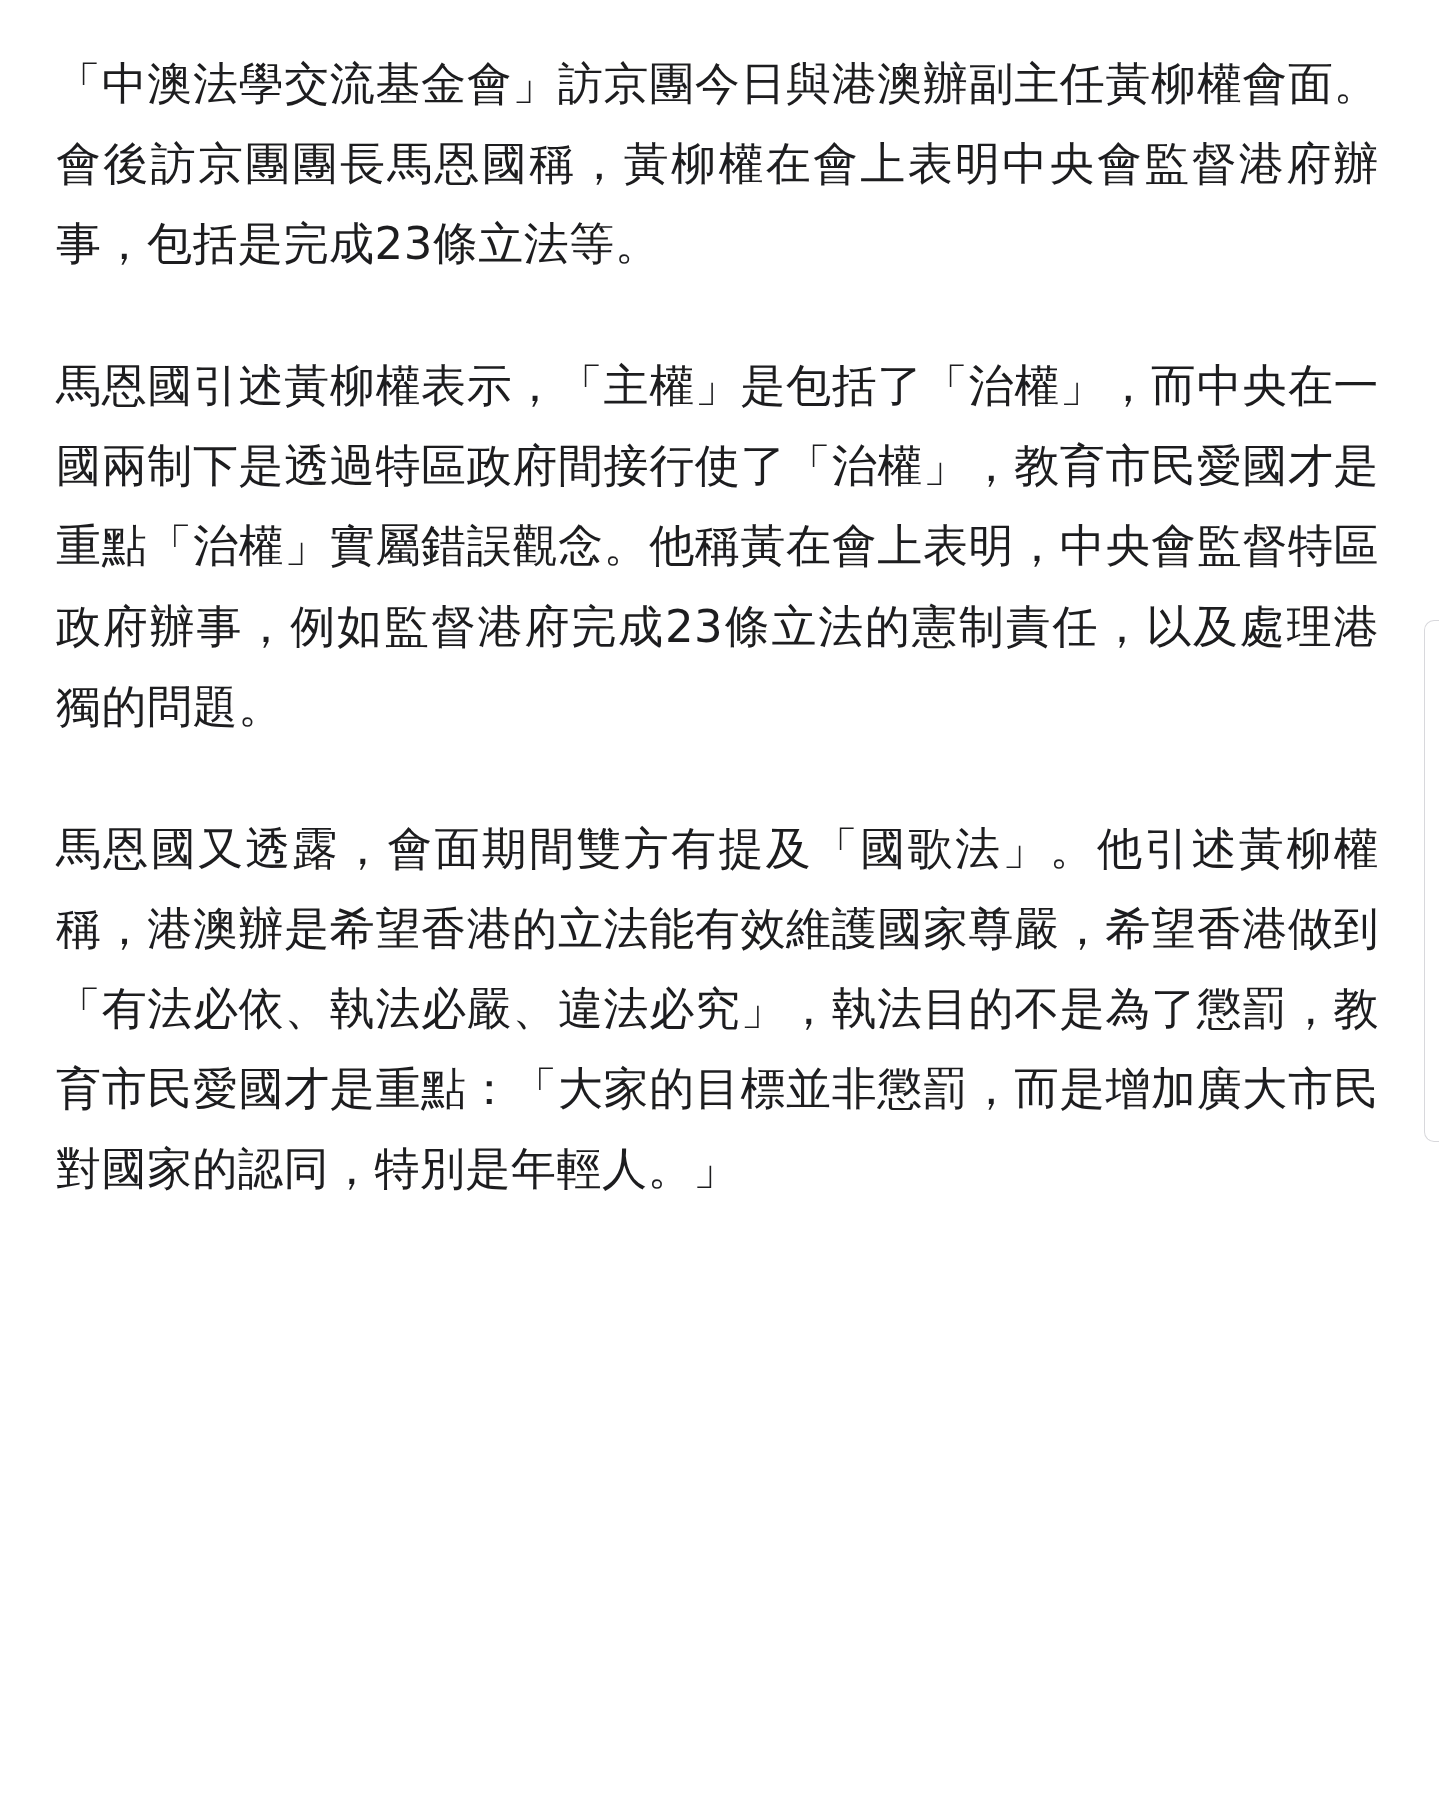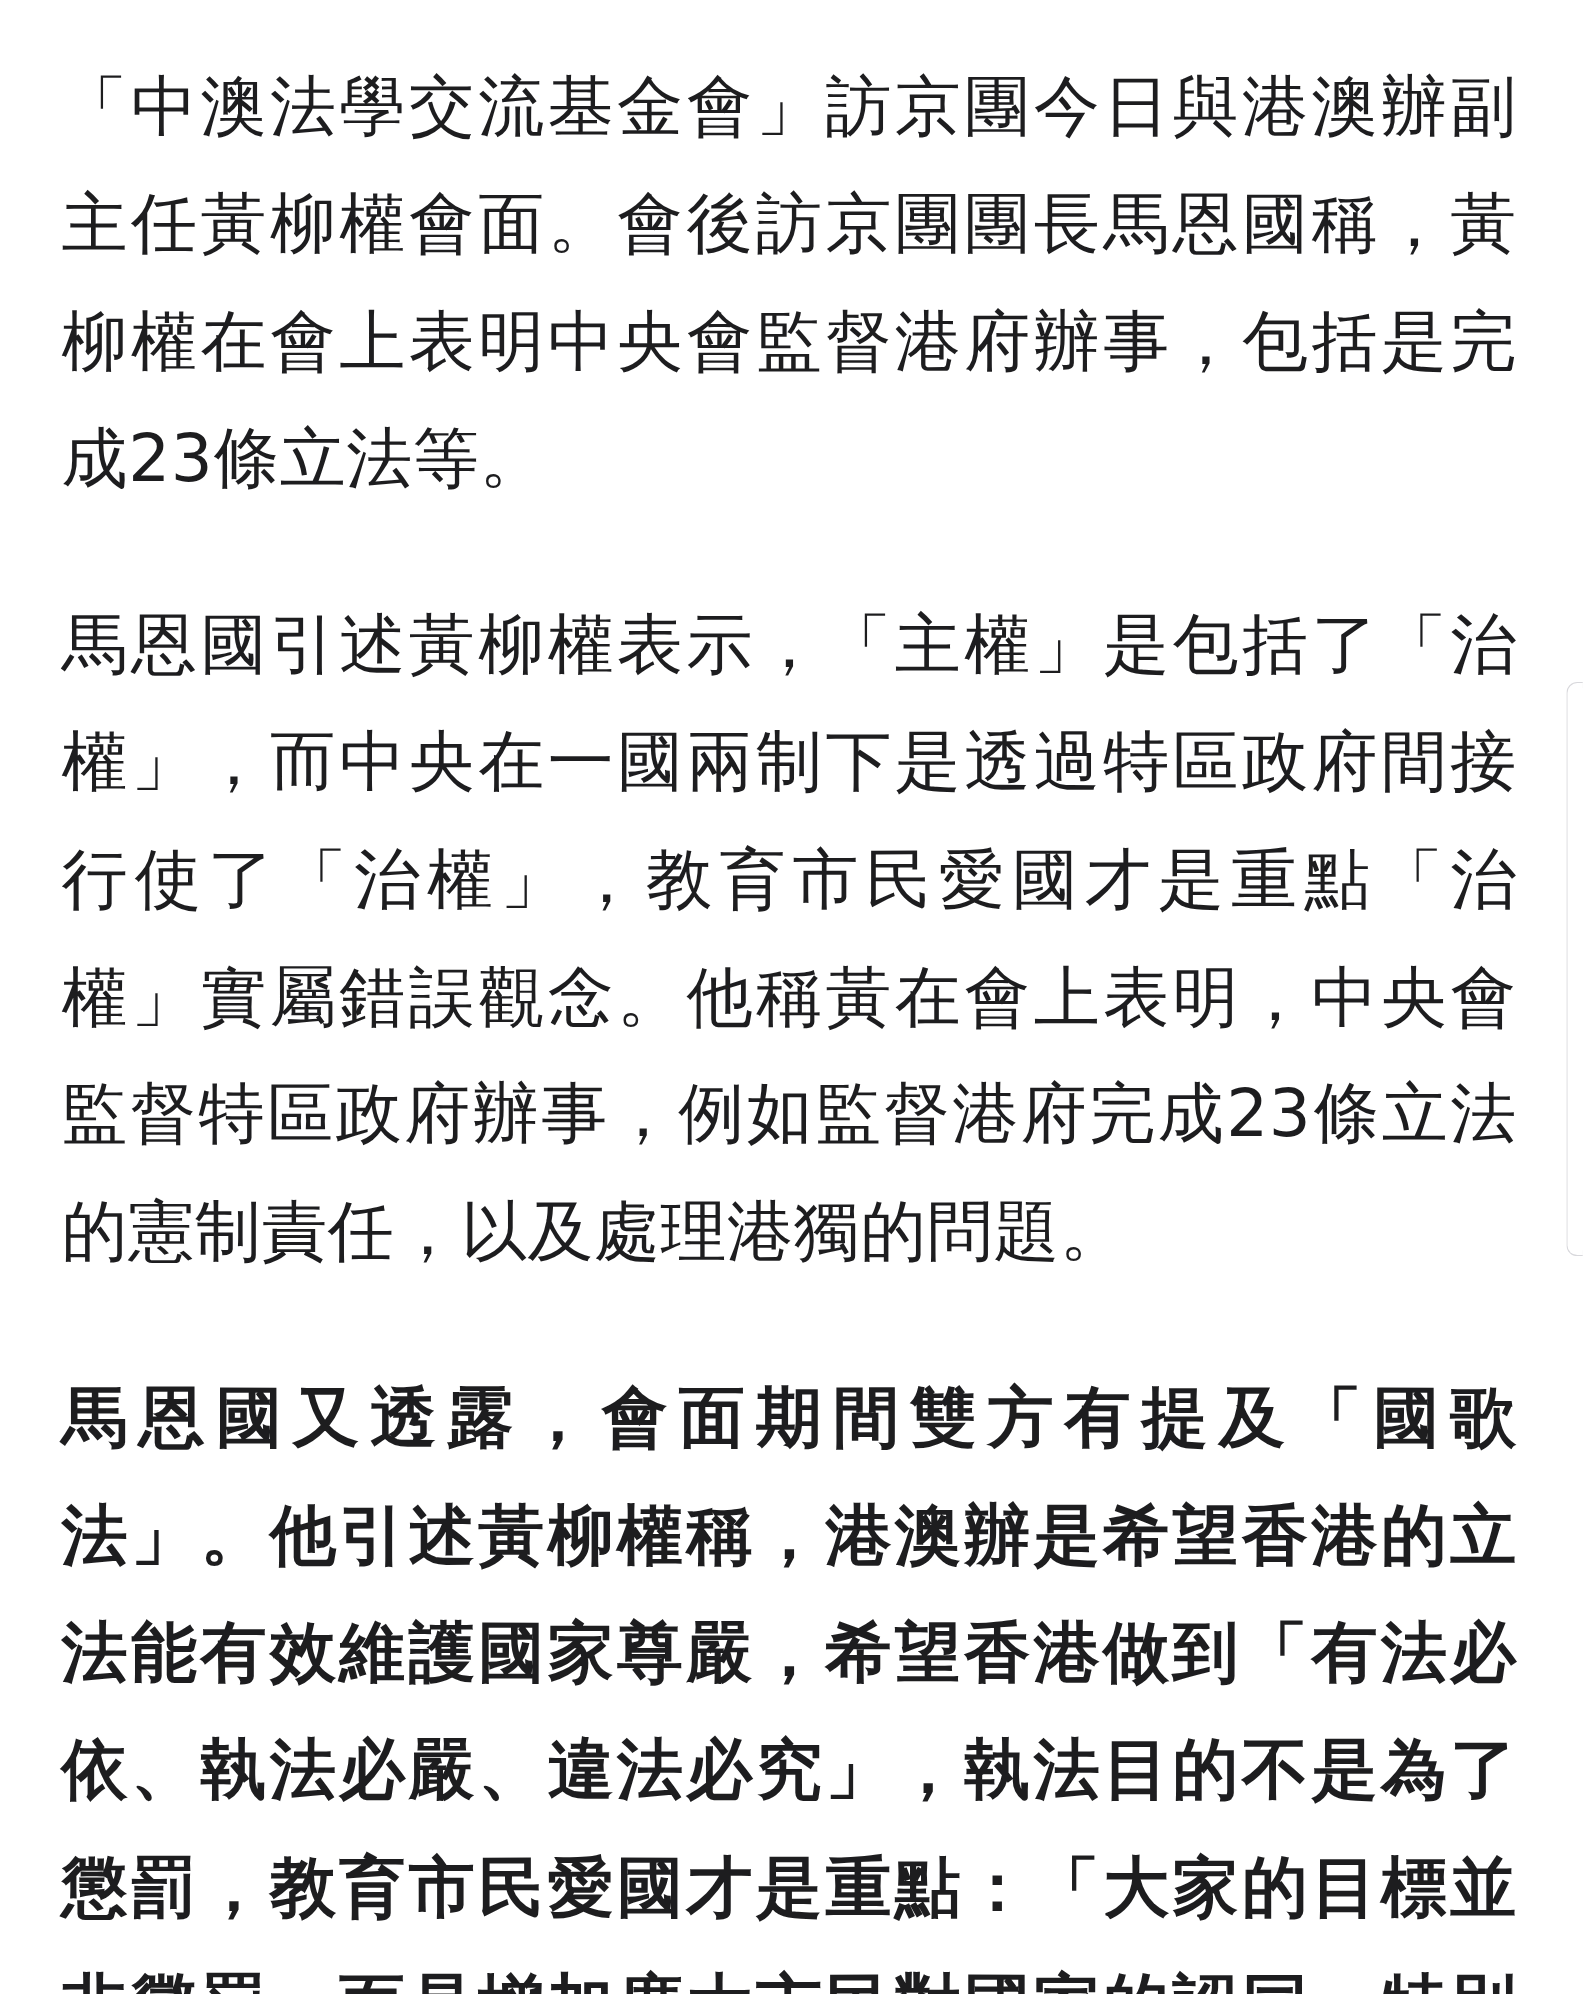--- a/index.html
+++ b/index.html
@@ -22,33 +22,32 @@
     top: 0;
     width: 1439px;
     height: 1813px;
     box-sizing: border-box;
     padding: 44px 60px 0 56px;
     background: #ffffff;
   }
 
   .para {
     margin: 0 0 62px 0;
-    font-size: 60px;
+    font-size: 45px;
     line-height: 1.78;
     color: #1d1d1f;
     letter-spacing: 0.5px;
     text-align: justify;
     text-justify: inter-character;
     word-break: break-all;
     font-weight: 400;
   }
 
   .para:last-child {
     margin-bottom: 0;
-    font-weight: bold;
   }
 
   
   #scroll-indicator {
     position: absolute;
     right: 0px;
     top: 620px;
     width: 14px;
     height: 520px;
     border-top-left-radius: 10px;

